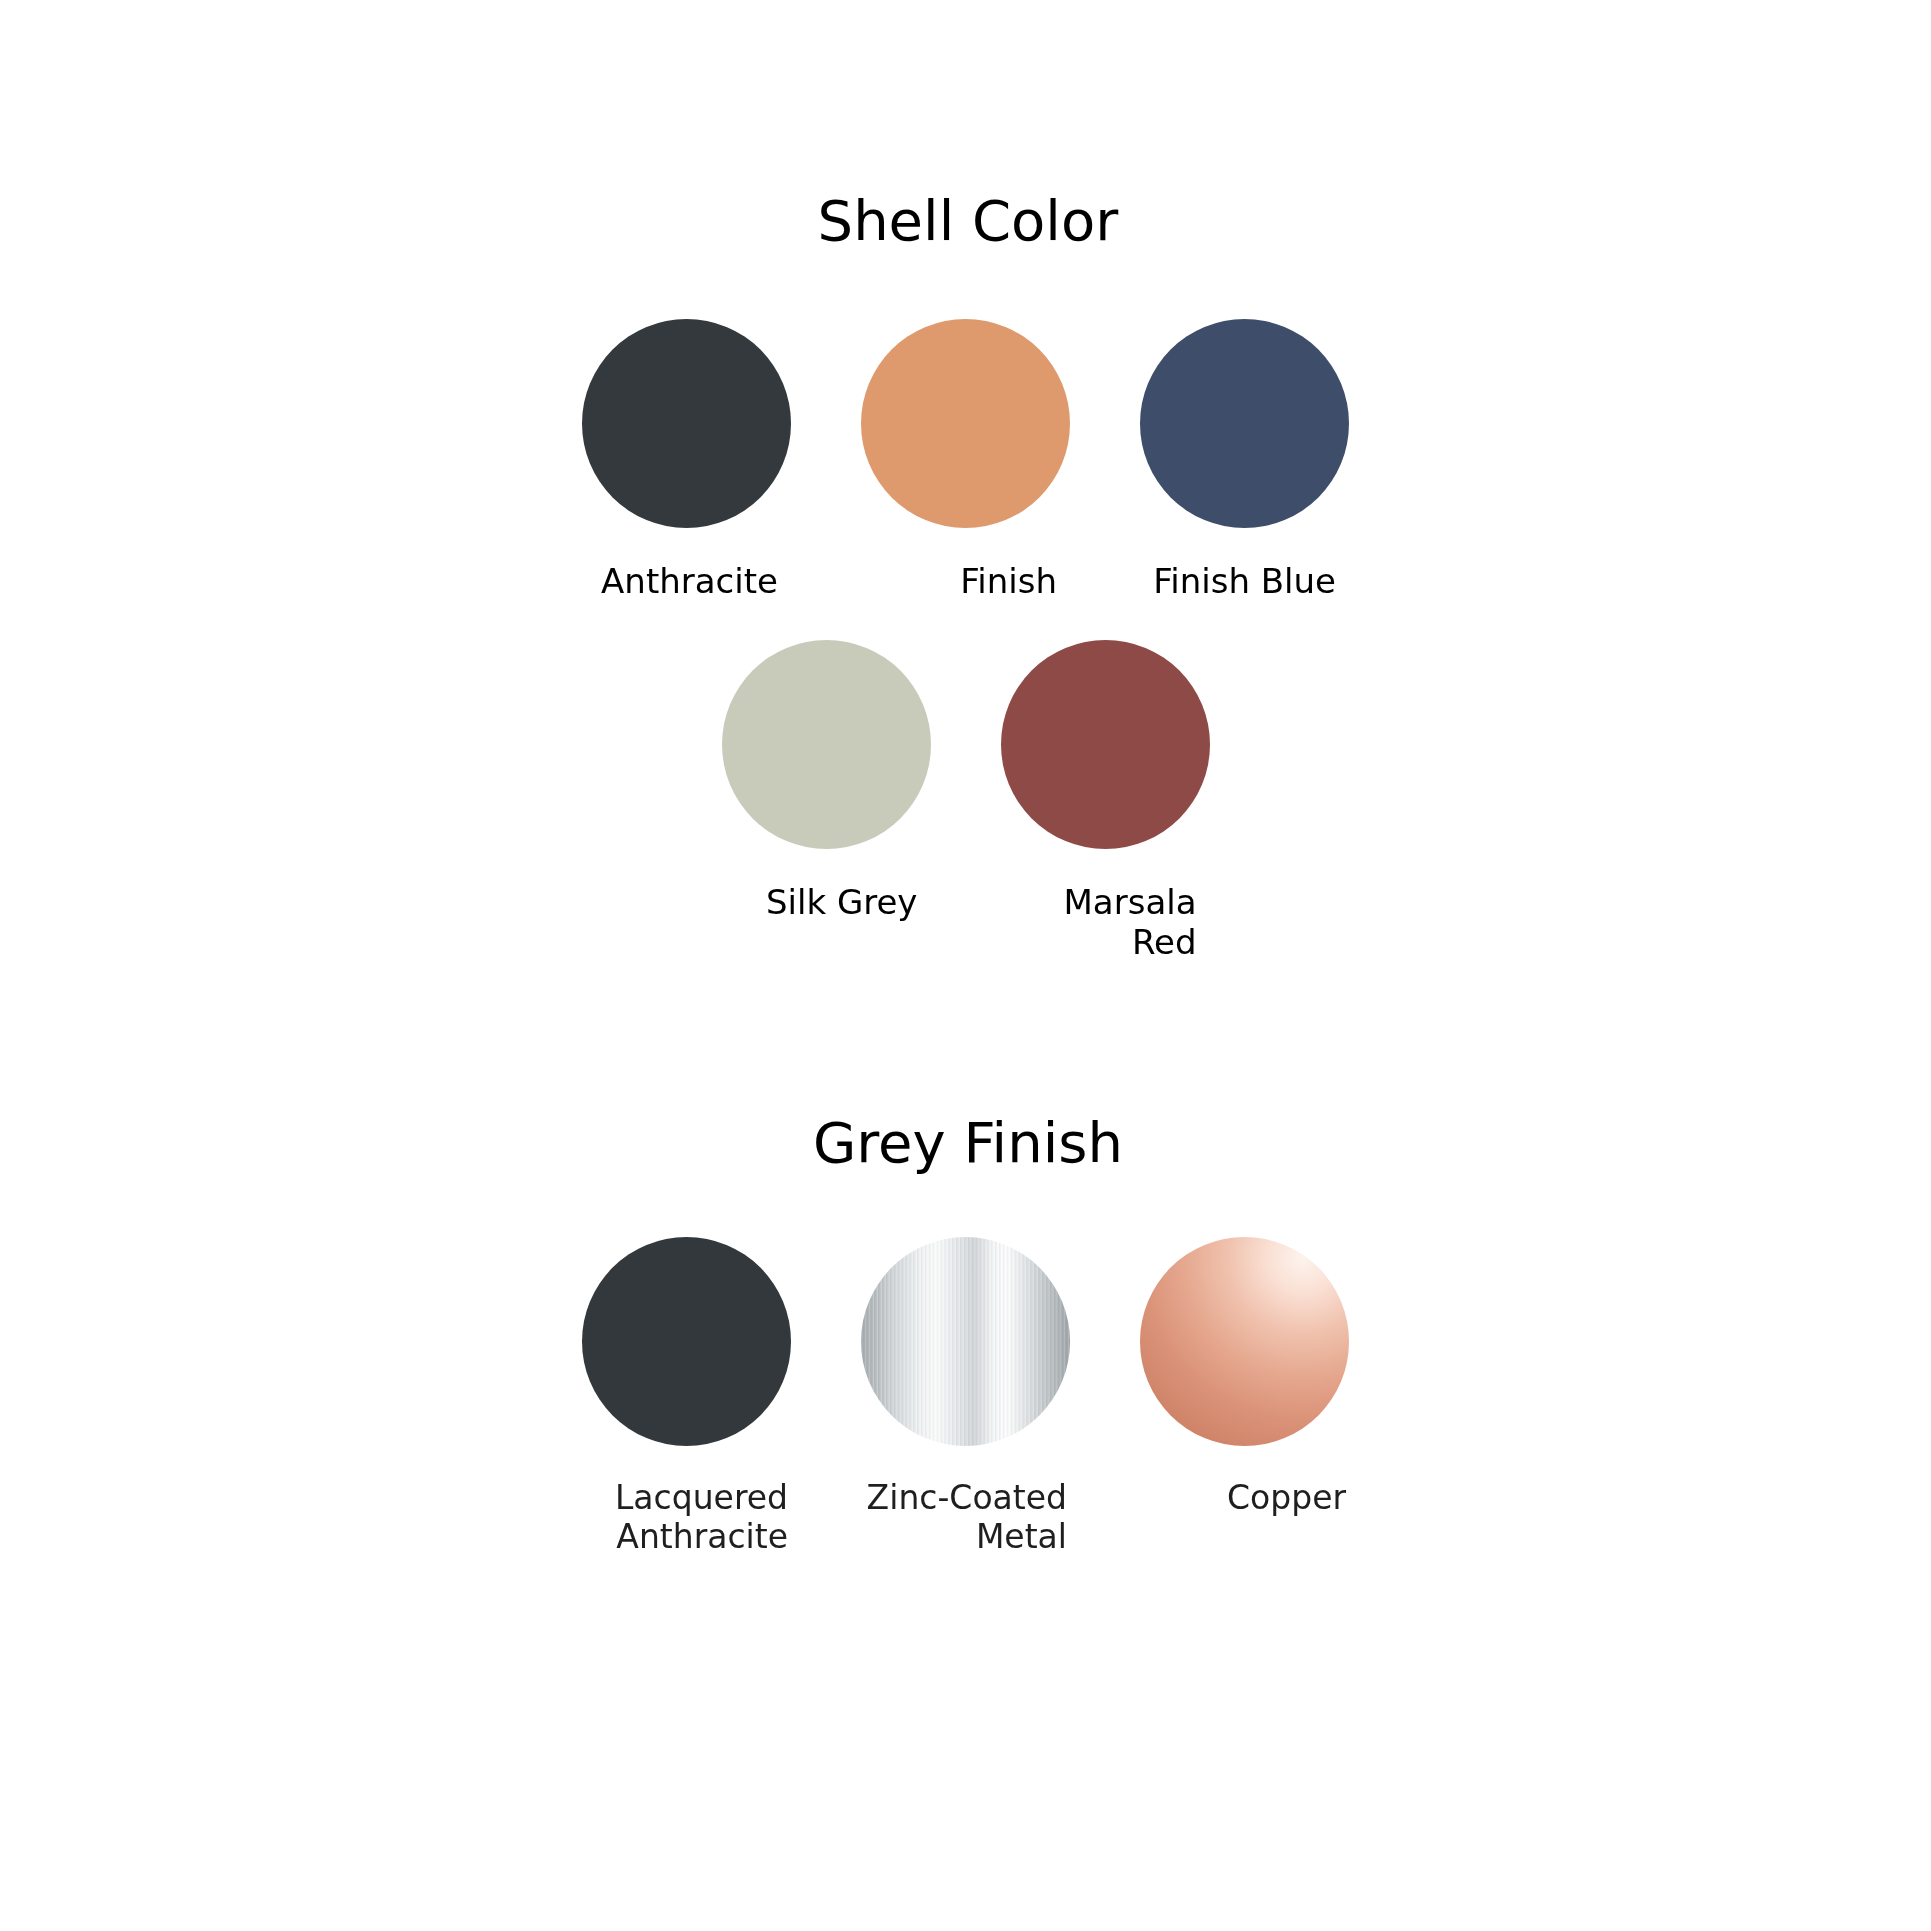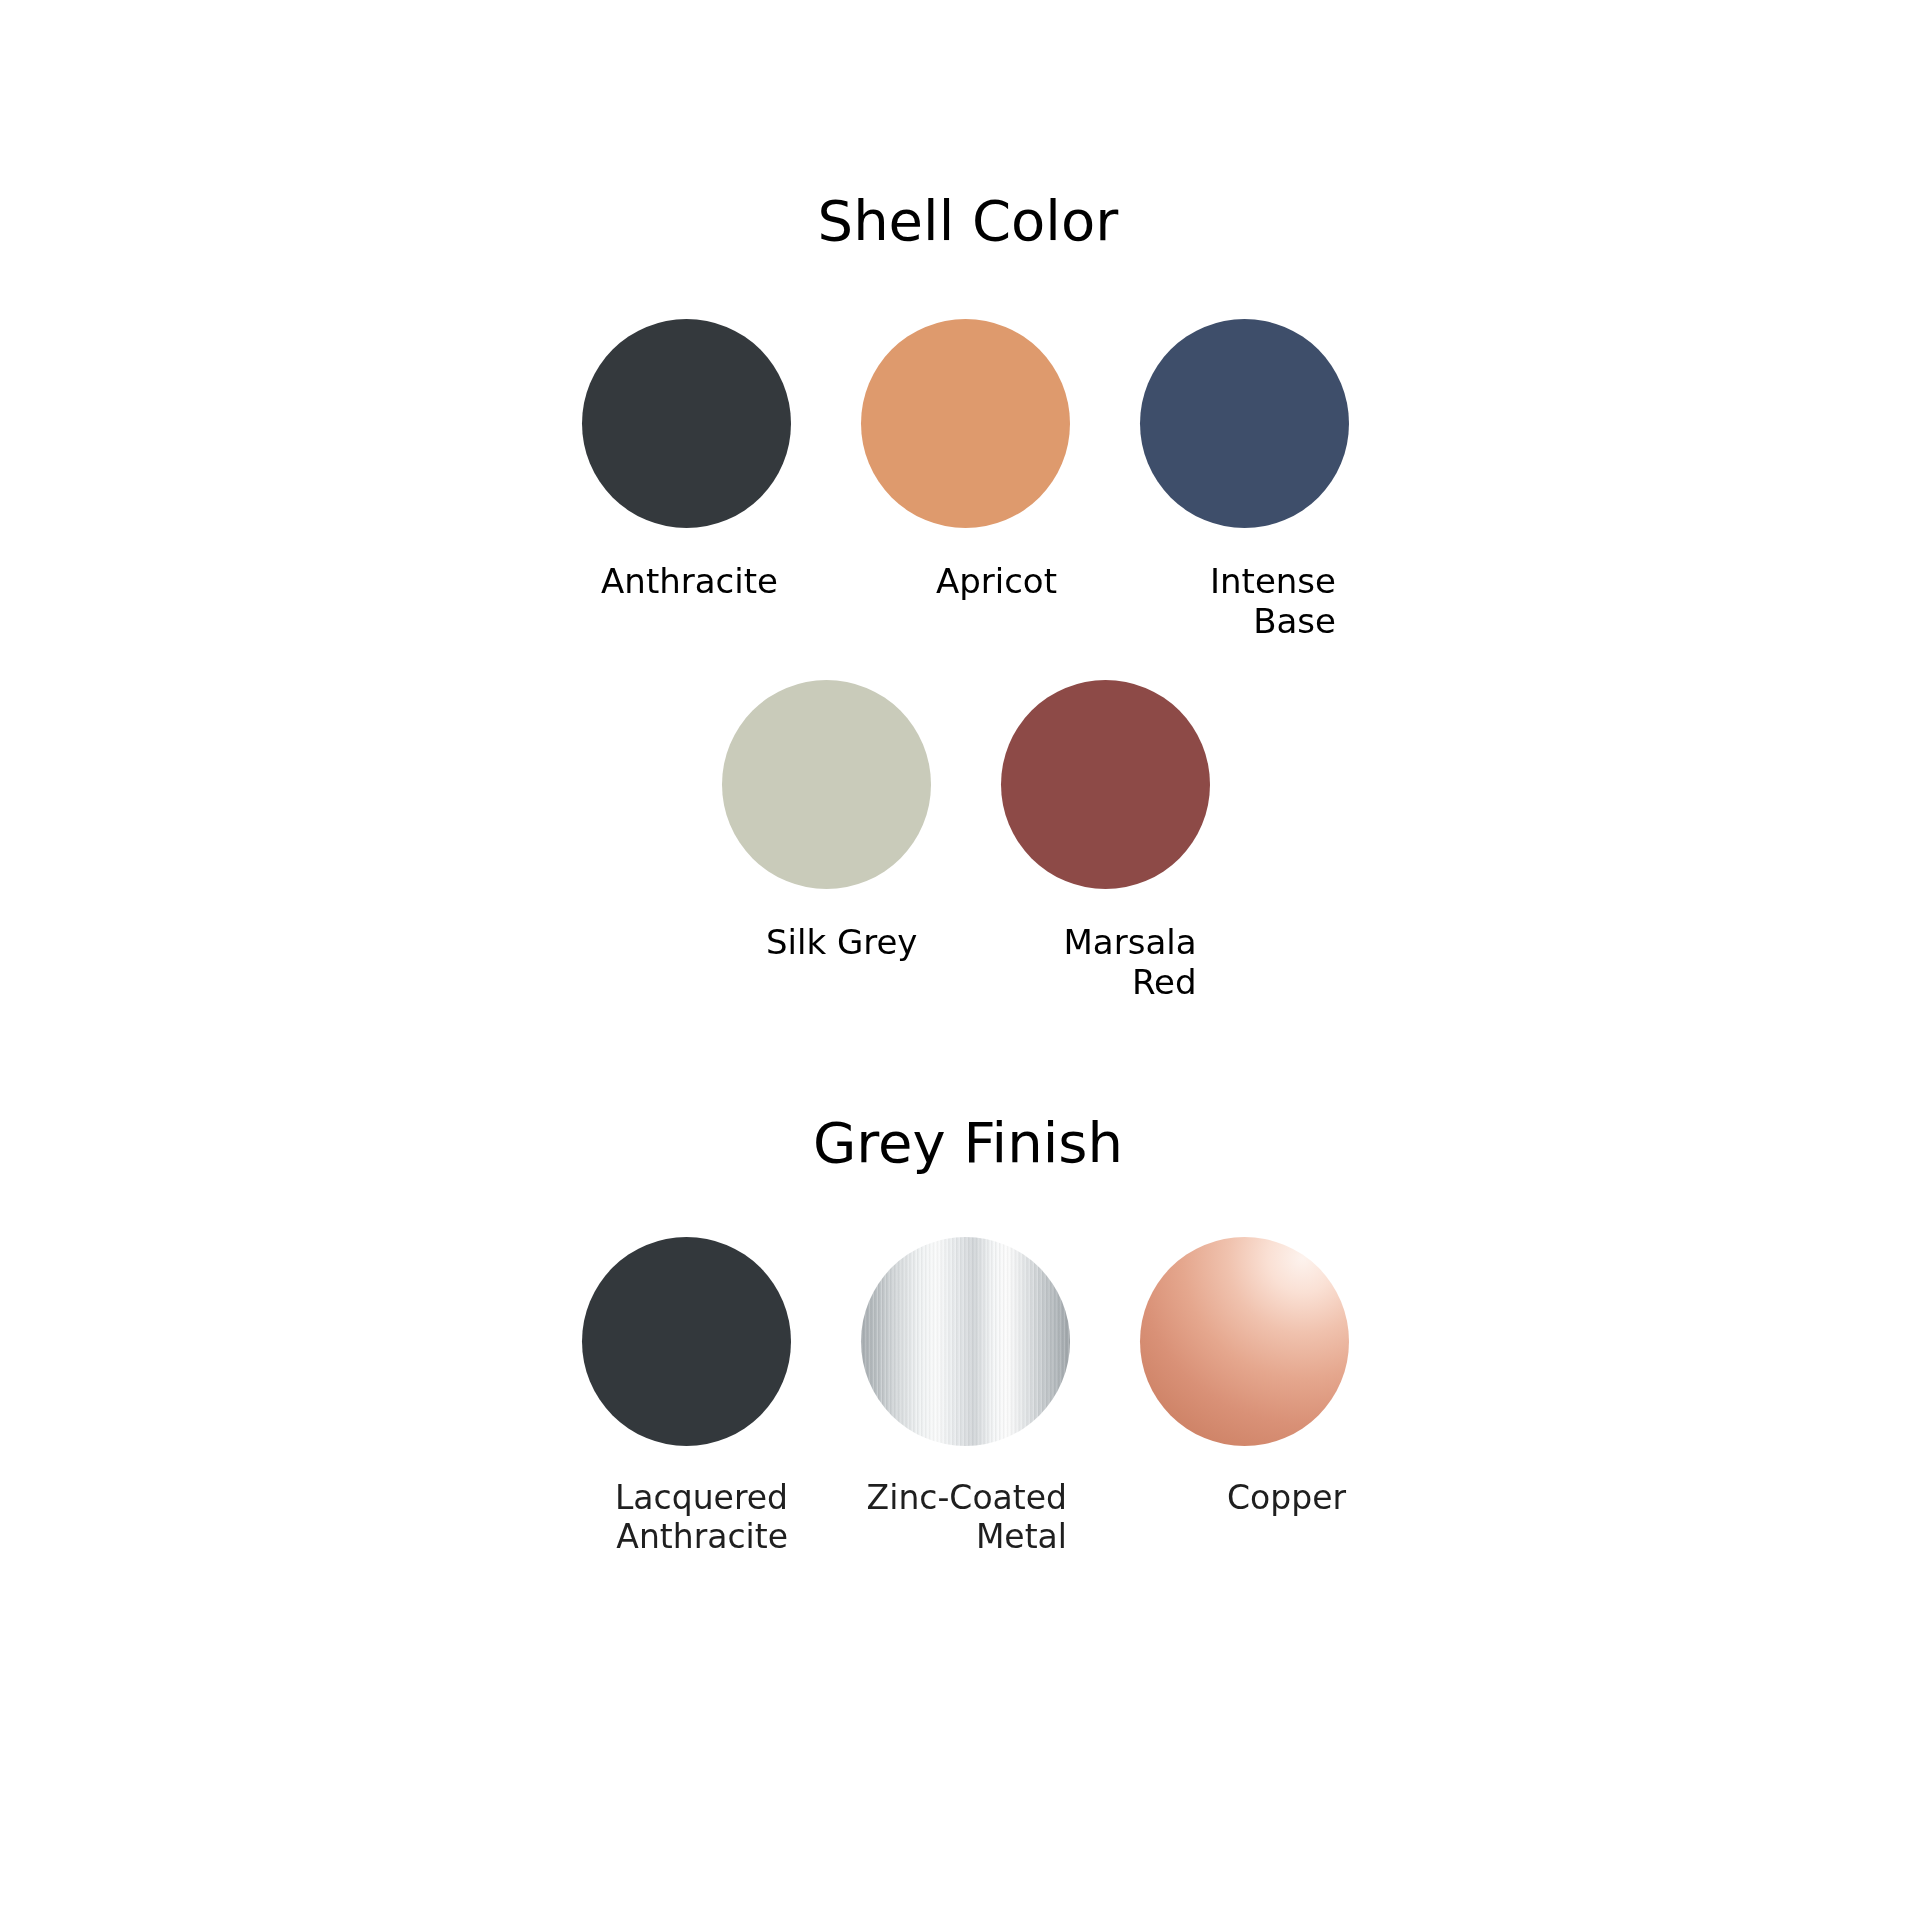--- a/index.html
+++ b/index.html
@@ -146,26 +146,26 @@
 
     <div class="swatch-row" id="shell-row-1">
 
       <div class="swatch">
         <span class="swatch-dot finish-solid" style="background: rgb(52, 57, 61);"></span>
         <span class="swatch-label">Anthracite</span>
       </div>
 
       <div class="swatch">
         <span class="swatch-dot finish-solid" style="background: rgb(222, 154, 109);"></span>
-        <span class="swatch-label">Apricot</span>
+        <span class="swatch-label">Finish</span>
       </div>
 
       <div class="swatch">
         <span class="swatch-dot finish-solid" style="background: rgb(62, 78, 106);"></span>
-        <span class="swatch-label">Intense Base</span>
+        <span class="swatch-label">Finish Blue</span>
       </div>
     </div>
 
     <div class="swatch-row" id="shell-row-2">
 
       <div class="swatch">
         <span class="swatch-dot finish-solid" style="background: rgb(201, 203, 186);"></span>
         <span class="swatch-label">Silk Grey</span>
       </div>
 

